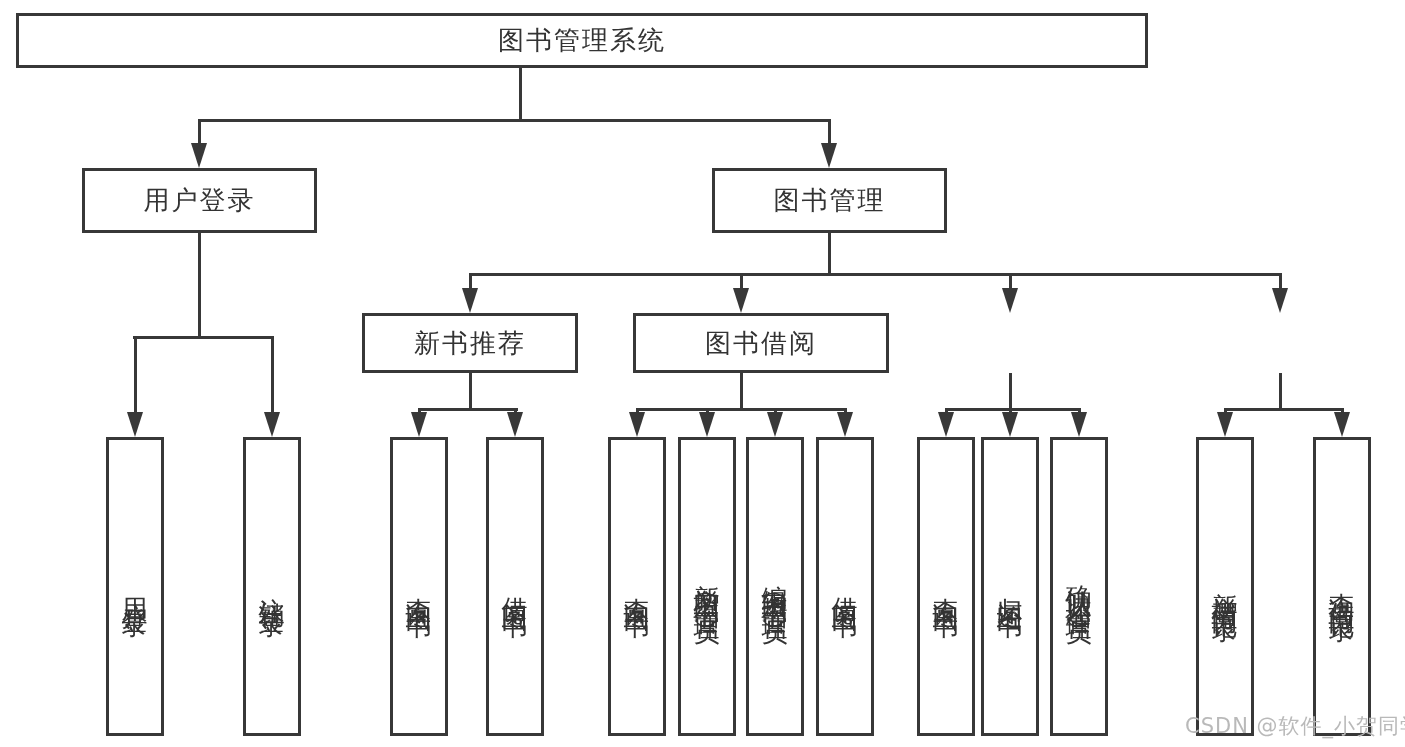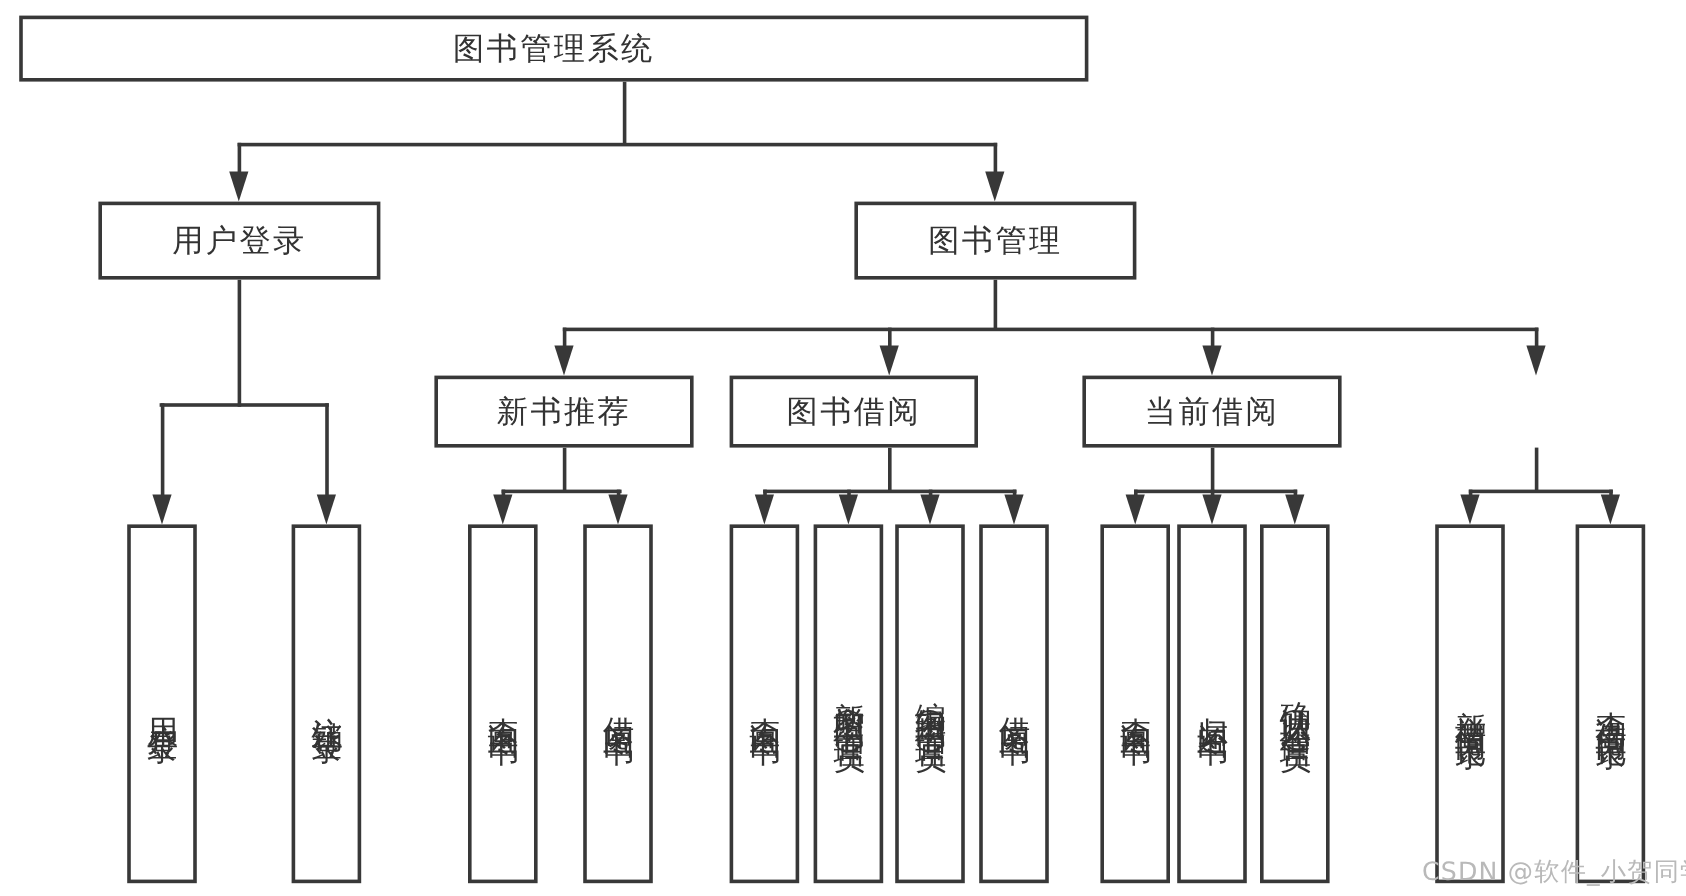--- a/index.html
+++ b/index.html
@@ -94,43 +94,40 @@
   <div class="vl" style="left:1078px;top:408px;height:8px"></div>
   <div class="tri" style="left:1071px;top:412px"></div>
 
   <div class="vl" style="left:1279px;top:373px;height:37px"></div>
   <div class="hl" style="left:1224px;top:408px;width:120px"></div>
   <div class="vl" style="left:1224px;top:408px;height:8px"></div>
   <div class="tri" style="left:1217px;top:412px"></div>
   <div class="vl" style="left:1341px;top:408px;height:8px"></div>
   <div class="tri" style="left:1334px;top:412px"></div>
 
-  <div class="box" style="left:16px;top:13px;width:891px;height:55px">
+  <div class="box" style="left:16px;top:13px;width:1132px;height:55px">
     <span>图书管理系统</span>
   </div>
 
   <div class="box" style="left:82px;top:168px;width:235px;height:65px">
     <span>用户登录</span>
   </div>
 
   <div class="box" style="left:362px;top:313px;width:216px;height:60px">
     <span>新书推荐</span>
   </div>
 
   <div class="box" style="left:712px;top:168px;width:235px;height:65px">
     <span>图书管理</span>
   </div>
 
-  <div class="box" style="left:608px;top:313px;width:207px;height:60px">
+  <div class="box" style="left:633px;top:313px;width:256px;height:60px">
     <span>图书借阅</span>
   </div>
 
-  <div class="box" style="left:902px;top:313px;width:216px;height:60px">
-    <span>当前借阅</span>
-  </div>
 
 
   <div class="box vbox" style="left:106px;top:437px;width:58px;height:299px">
     <span>用户登录</span>
   </div>
   <div class="box vbox" style="left:243px;top:437px;width:58px;height:299px">
     <span>注销登录</span>
   </div>
 
   <div class="box vbox" style="left:390px;top:437px;width:58px;height:299px">

